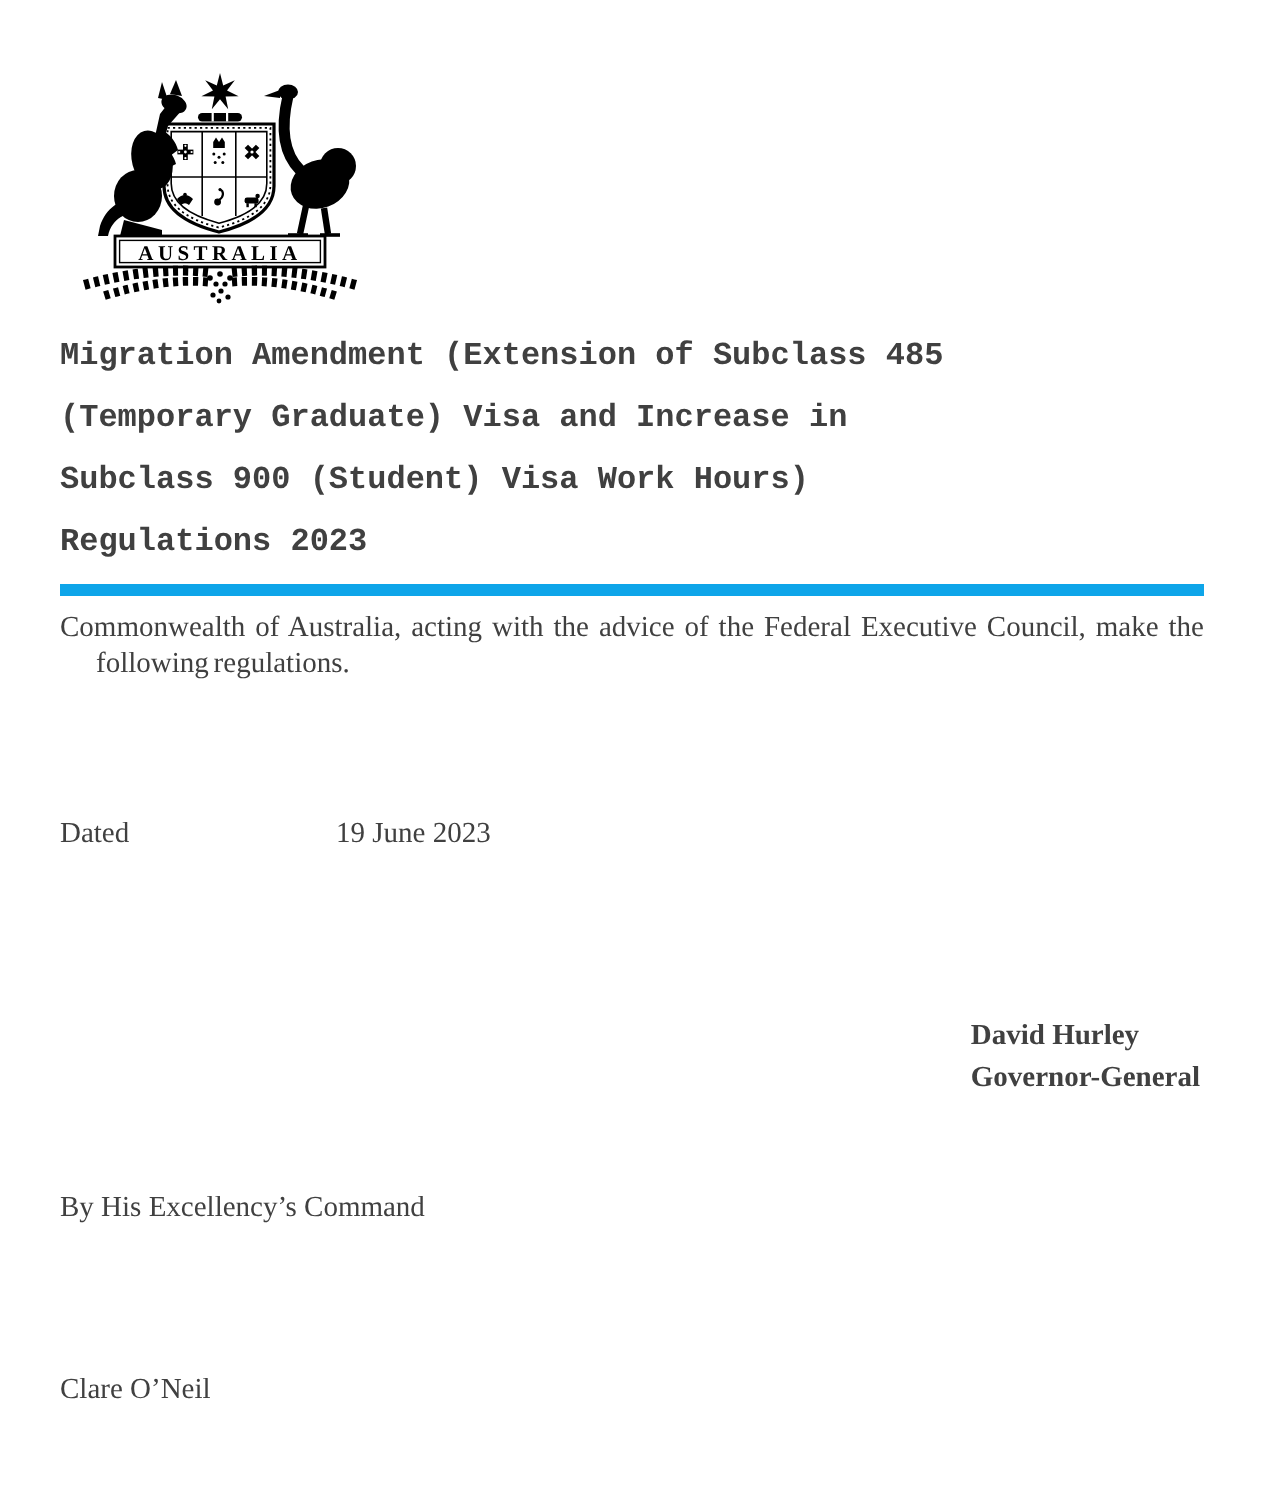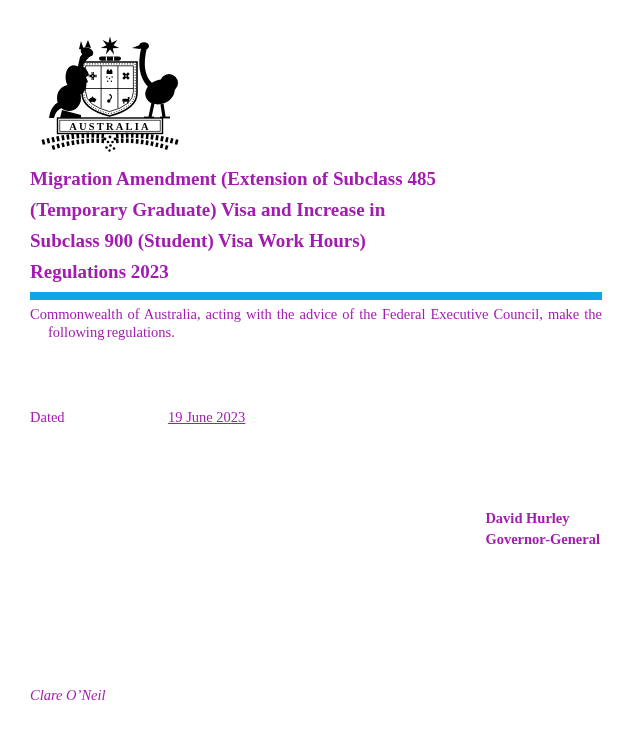--- a/index.html
+++ b/index.html
@@ -1,36 +1,36 @@
 <!DOCTYPE html>
 <html><head>
 <meta charset="utf-8">
 <style>
   html,body{margin:0;padding:0;background:#ffffff;}
   .page{
-    position:relative;width:631px;height:747px;background:#ffffff;color:#a21caf;
+    position:relative;width:631px;height:747px;background:#ffffff;color:#404040;
     font-family:"Liberation Serif","DejaVu Serif",serif;overflow:hidden;
   }
   .crest{position:absolute;left:36px;top:35px;width:148px;height:118px;}
   .crest svg{display:block;width:148px;height:118px;}
   .doc-title{
     position:absolute;left:30px;top:163px;width:572px;margin:0;
-    font-size:19px;line-height:31px;font-weight:bold;
-    border-bottom:8px solid #0ea5e9;padding-bottom:5px;
+    font-size:16px;line-height:31px;font-weight:bold;
+    border-bottom:6px solid #0ea5e9;padding-bottom:5px;font-family:Liberation Mono, monospace;
   }
   .title-line{display:block;white-space:nowrap;}
   .preamble{position:absolute;left:30px;top:306px;width:572px;font-size:14.5px;line-height:17.5px;}
   .preamble-line{text-align:justify;}
   .preamble-line.stretch{text-align-last:justify;}
   .preamble .preamble-line:nth-child(2){word-spacing:-1.2px;margin-left:18px;}
-  .dated-row{position:absolute;left:30px;top:409px;font-size:14.5px;text-decoration:underline;}
+  .dated-row{position:absolute;left:30px;top:409px;font-size:14.5px;}
   .dated-label{display:inline-block;width:138px;}
   .signature{position:absolute;right:31px;top:508px;text-align:left;font-size:14.5px;line-height:21px;font-weight:bold;}
   .command{position:absolute;left:30px;top:596px;font-size:14.5px;}
-  .minister{position:absolute;left:30px;top:684px;font-size:14.5px;line-height:22.5px;font-style:italic;}
+  .minister{position:absolute;left:30px;top:684px;font-size:14.5px;line-height:22.5px;}
   .crest-banner-text{
     font-family:"Liberation Serif","DejaVu Serif",serif;font-weight:bold;
     font-size:10.5px;letter-spacing:2.2px;
   }
 </style>
 </head>
 <body>
 
 <div class="page">
 
@@ -153,18 +153,19 @@
 
   <div class="dated-row">
     <span class="dated-label">Dated</span><span class="dated-value">19 June 2023</span>
   </div>
 
   <div class="signature">
     <div>David Hurley</div>
     <div>Governor-General</div>
   </div>
 
+  <div class="command">By His Excellency’s Command</div>
 
   <div class="minister">
     <div>Clare O’Neil</div>
   </div>
 
 </div>
 
 </body></html>

